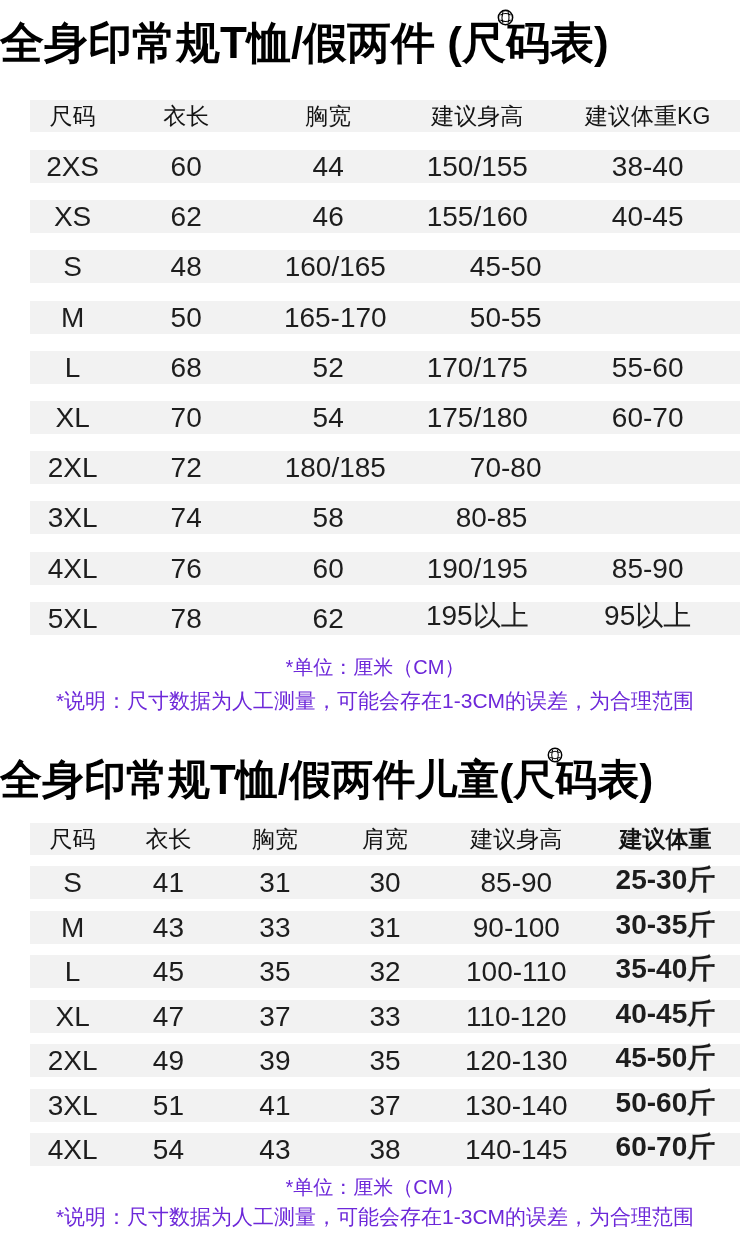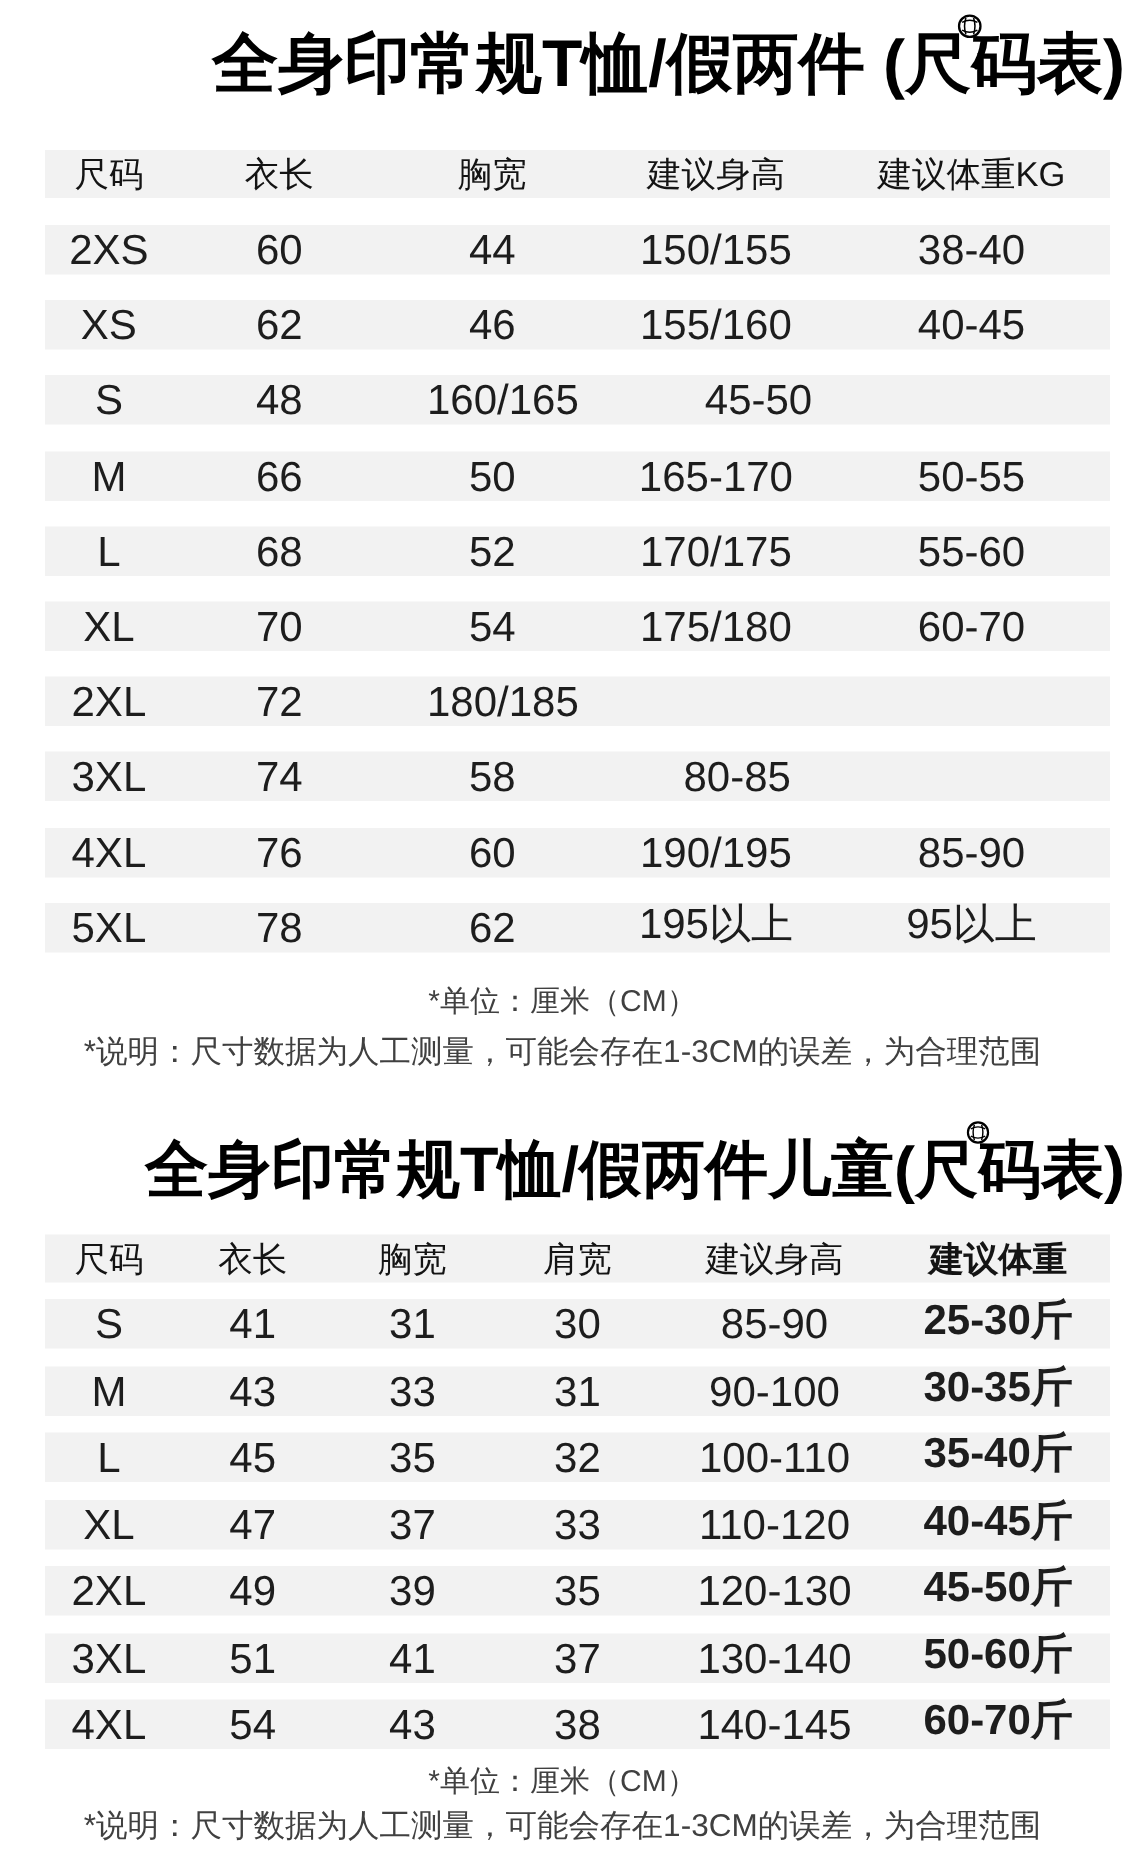--- a/index.html
+++ b/index.html
@@ -1,21 +1,21 @@
 <!DOCTYPE html>
 <html><head>
 <meta charset="utf-8">
 <style>
   html,body{margin:0;padding:0;background:#fff;}
   .canvas{
     position:relative;width:750px;height:1237px;background:#ffffff;
     font-family:"Liberation Sans","DejaVu Sans",sans-serif;color:#1d1d1d;overflow:hidden;
   }
   .title{
-    position:absolute;left:0;width:750px;text-align:right;font-weight:900;color:#000;
+    position:absolute;left:0;width:750px;text-align:left;font-weight:900;color:#000;
     white-space:nowrap;letter-spacing:0;
   }
   #title1{top:14px;font-size:44px;line-height:58px;}
   #title2{top:752px;font-size:42px;line-height:56px;}
   .deco{position:relative;display:inline-block;}
   .ball{position:absolute;top:-5px;right:-8px;}
   .tablewrap{position:absolute;left:30px;width:710px;}
   #adult{top:100px;}
   #kids{top:823px;}
   .band{background:#f2f2f2;display:flex;align-items:flex-end;}
@@ -26,21 +26,21 @@
   #kids .row{margin-bottom:11.5px;}
   .cell{
     display:flex;justify-content:center;align-items:center;
     font-size:28px;color:#1d1d1d;white-space:nowrap;
   }
   .hcell{font-size:23px;color:#141414;}
   
   .a0{width:12%;} .a1{width:20%;} .a2{width:20%;} .a3{width:22%;} .a4{width:26%;}
   
   .k0{width:12%;} .k1{width:15%;} .k2{width:15%;} .k3{width:16%;} .k4{width:21%;} .k5{width:21%;font-weight:bold;}
-  .note{position:absolute;left:0;width:750px;text-align:center;color:#404040;white-space:nowrap;}
+  .note{position:absolute;left:0;width:750px;text-align:center;color:#6d28d9;white-space:nowrap;}
   #note1a{top:654px;font-size:20px;}
   #note1b{top:687px;font-size:21px;}
   #note2a{top:1174px;font-size:20px;}
   #note2b{top:1203px;font-size:21px;}
 </style>
 </head>
 <body>
 
 <div class="canvas">
 
@@ -82,21 +82,20 @@
 
         <div class="band row">
           <span class="cell a0">S</span>
           <span class="cell a2">48</span>
           <span class="cell a3">160/165</span>
           <span class="cell a4">45-50</span>
         </div>
 
         <div class="band row">
           <span class="cell a0">M</span>
-          <span class="cell a1">66</span>
           <span class="cell a2">50</span>
           <span class="cell a3">165-170</span>
           <span class="cell a4">50-55</span>
         </div>
 
         <div class="band row">
           <span class="cell a0">L</span>
           <span class="cell a1">68</span>
           <span class="cell a2">52</span>
           <span class="cell a3">170/175</span>
@@ -108,20 +107,21 @@
           <span class="cell a1">70</span>
           <span class="cell a2">54</span>
           <span class="cell a3">175/180</span>
           <span class="cell a4">60-70</span>
         </div>
 
         <div class="band row">
           <span class="cell a0">2XL</span>
           <span class="cell a1">72</span>
           <span class="cell a3">180/185</span>
+          <span class="cell a4">70-80</span>
         </div>
 
         <div class="band row">
           <span class="cell a0">3XL</span>
           <span class="cell a1">74</span>
           <span class="cell a2">58</span>
           <span class="cell a4">80-85</span>
         </div>
 
         <div class="band row">

